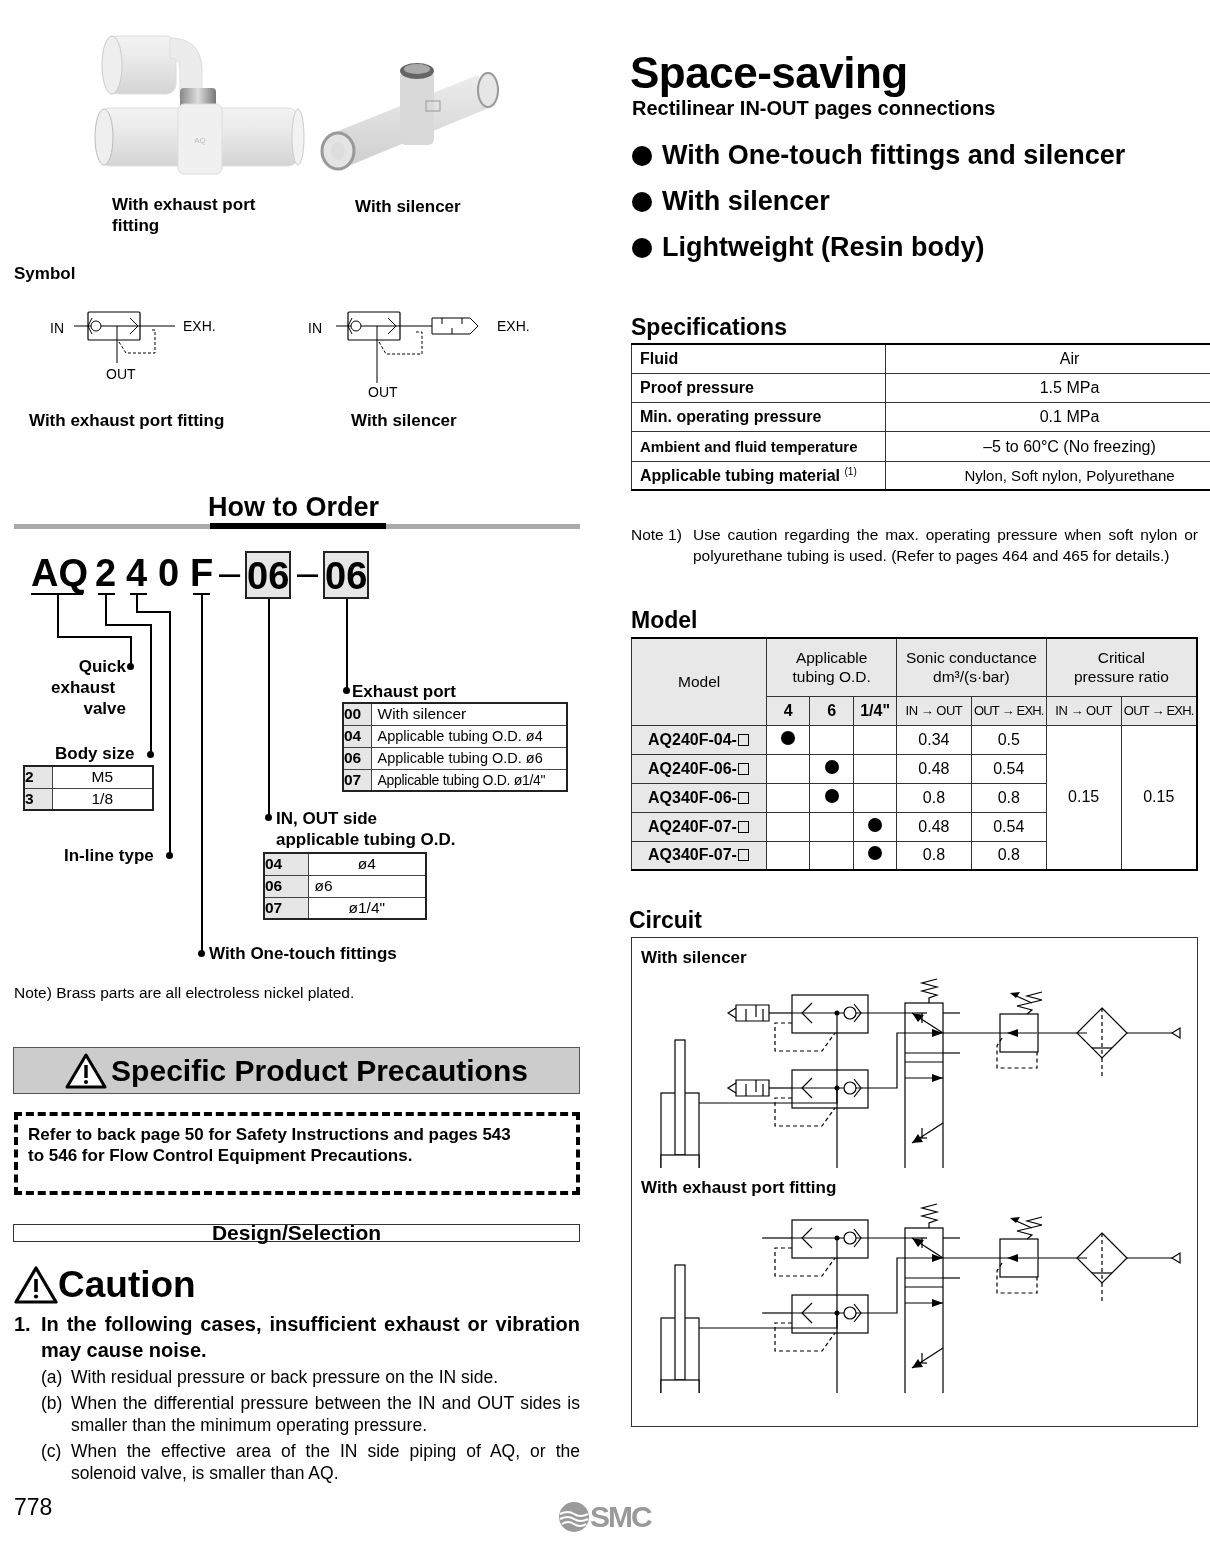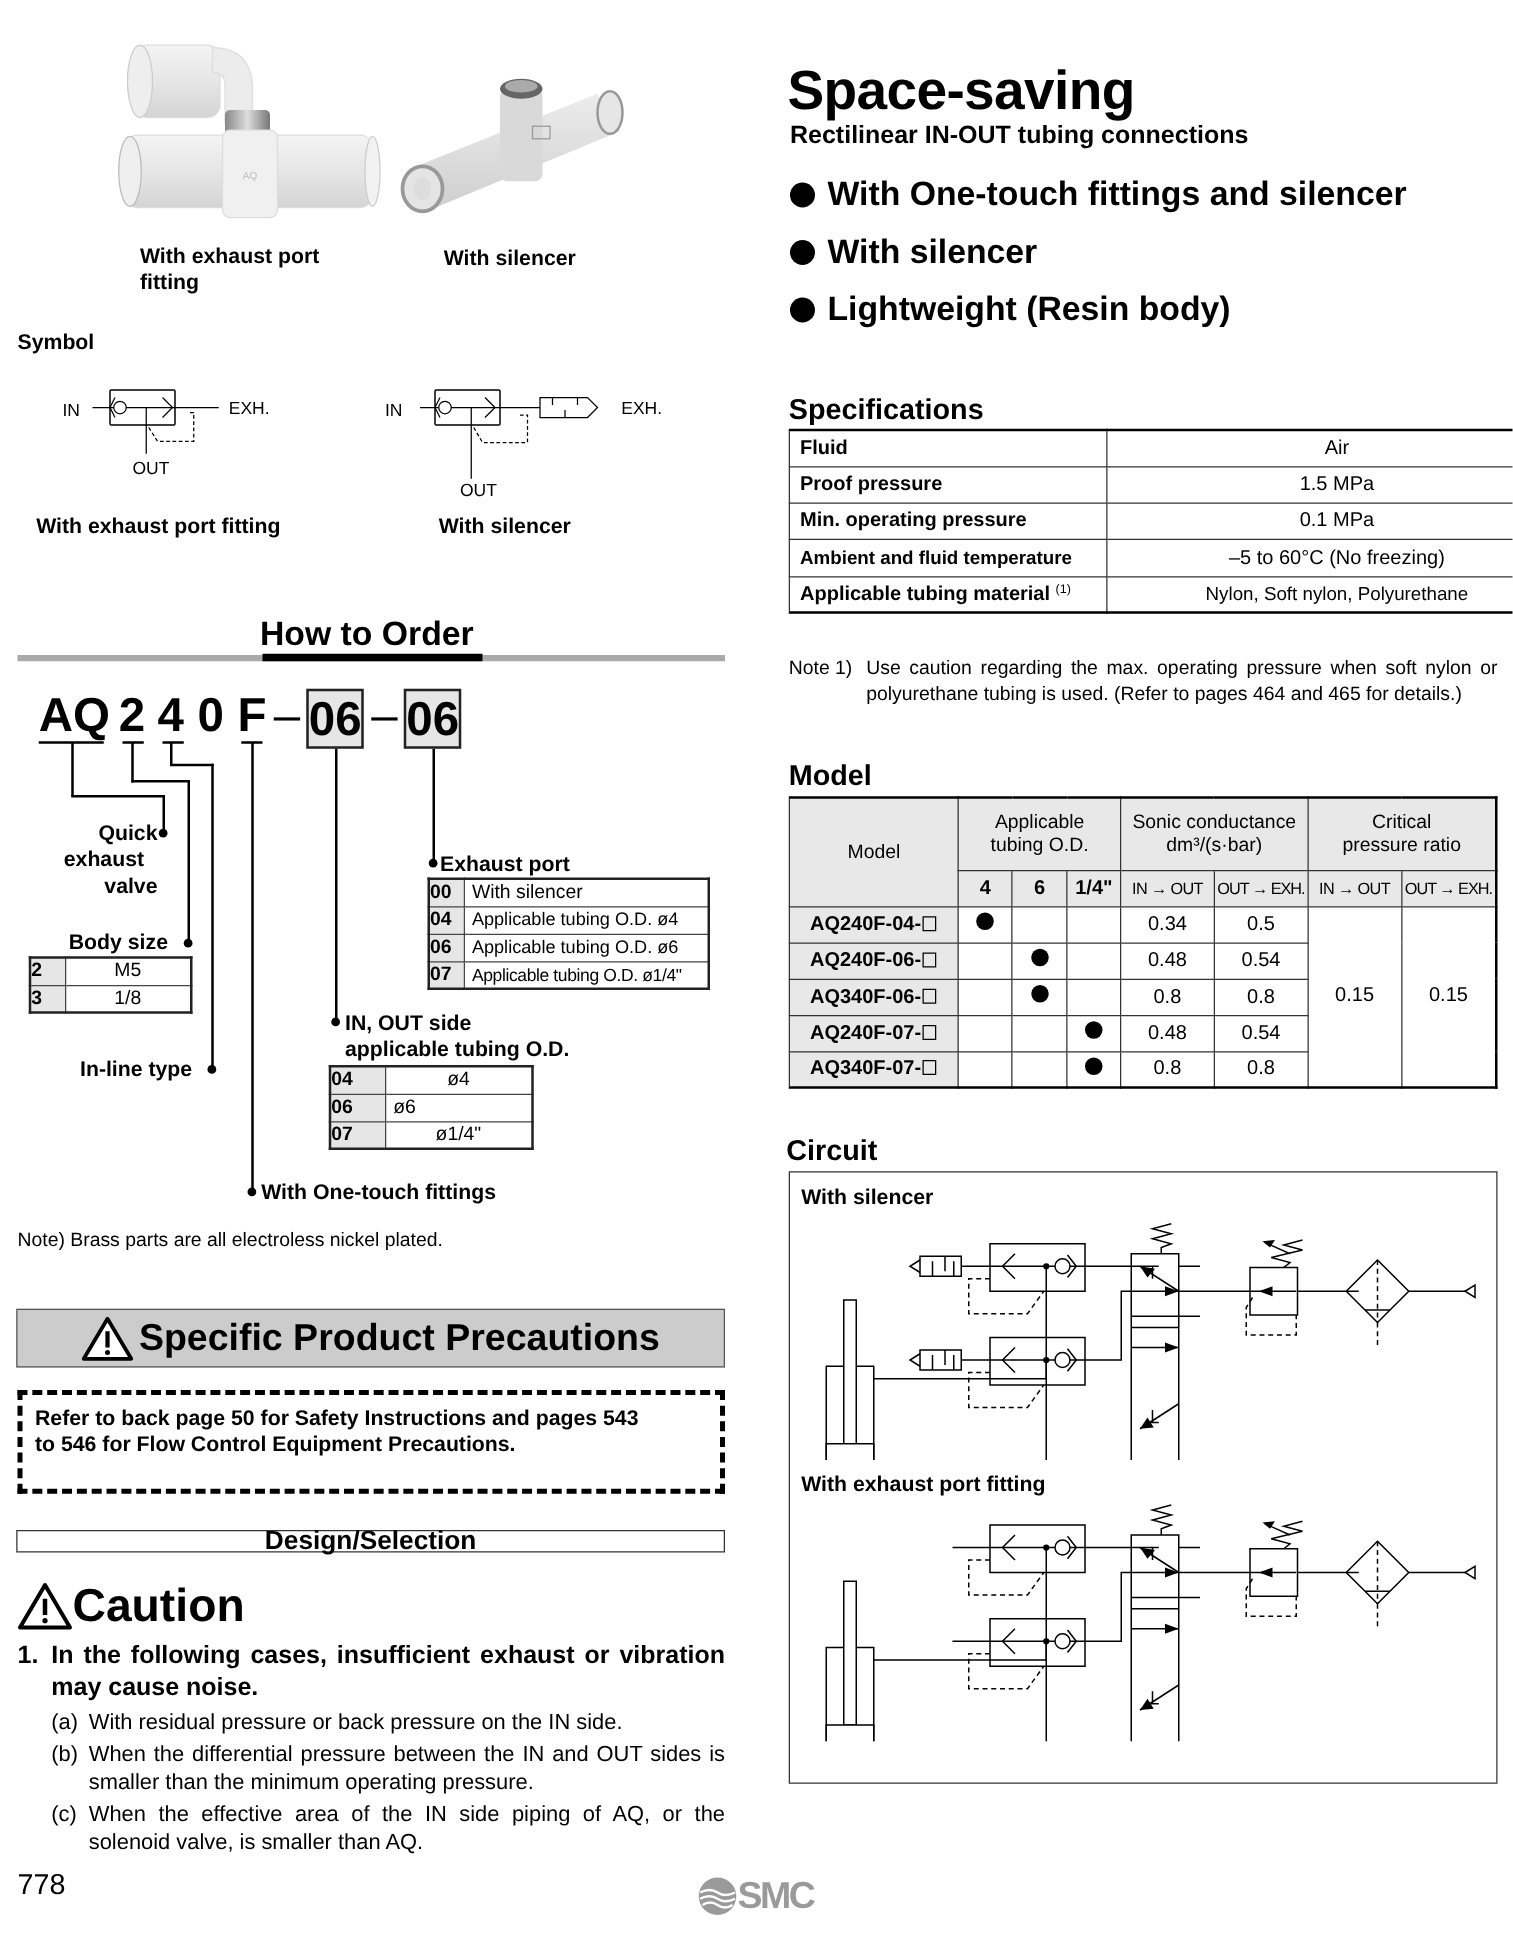--- a/index.html
+++ b/index.html
@@ -141,21 +141,21 @@
     <path d="M49 34 L56 46 L92 46 L92 24 L86 24" fill="none" stroke="#000" stroke-dasharray="3 2"></path>
     <path d="M102 10 L140 10 L148 18 L140 26 L102 26 Z" fill="#fff" stroke="#000"></path>
     <line x1="112" y1="10" x2="112" y2="16" stroke="#000"></line>
     <line x1="122" y1="20" x2="122" y2="26" stroke="#000"></line>
     <line x1="132" y1="10" x2="132" y2="16" stroke="#000"></line>
   </svg>
   <div class="cap" style="left:351px;top:410px">With silencer</div>
 </div>
 
 <div class="abs big-title">Space-saving</div>
-<div class="abs subtitle">Rectilinear IN-OUT tubing connections</div>
+<div class="abs subtitle">Rectilinear IN-OUT pages connections</div>
 <div class="abs feat" style="top:140px">
     <span class="dot"></span>
     <span>With One-touch fittings and silencer</span>
   </div>
 <div class="abs feat" style="top:186px">
     <span class="dot"></span>
     <span>With silencer</span>
   </div>
 <div class="abs feat" style="top:232px">
     <span class="dot"></span>

